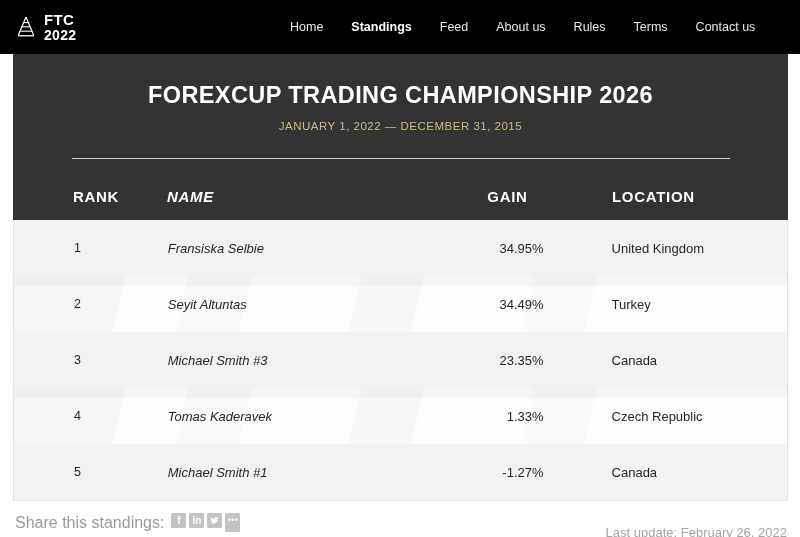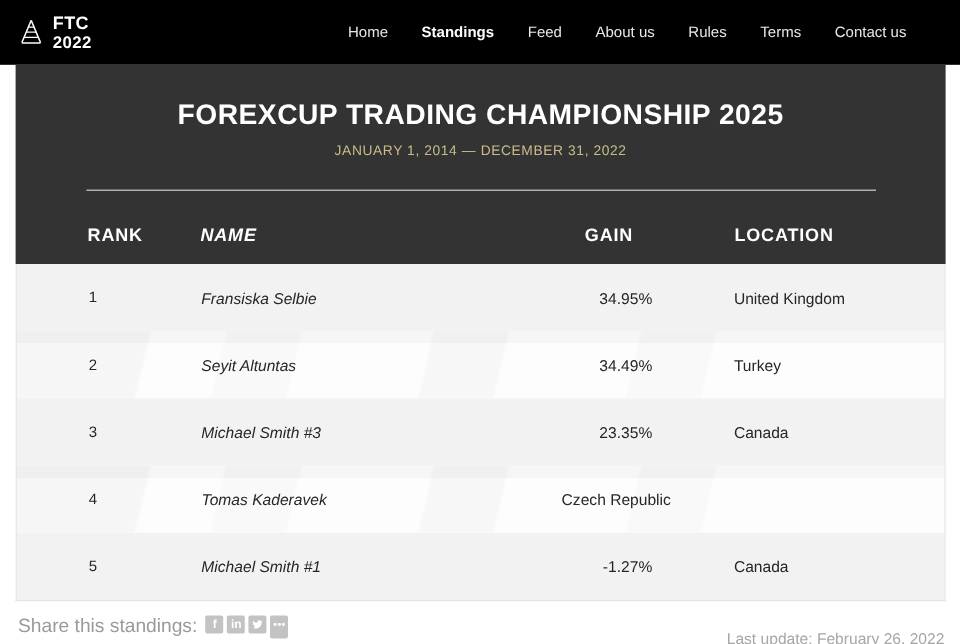--- a/index.html
+++ b/index.html
@@ -258,22 +258,22 @@
       <span class="nav-link active">Standings</span>
       <span class="nav-link">Feed</span>
       <span class="nav-link">About us</span>
       <span class="nav-link">Rules</span>
       <span class="nav-link">Terms</span>
       <span class="nav-link">Contact us</span>
     </div>
   </div>
 
   <div class="hero">
-    <div class="hero-title">FOREXCUP TRADING CHAMPIONSHIP 2025</div>
-    <div class="hero-sub">JANUARY 1, 2014 — DECEMBER 31, 2022</div>
+    <div class="hero-title">FOREXCUP TRADING CHAMPIONSHIP 2026</div>
+    <div class="hero-sub">JANUARY 1, 2022 — DECEMBER 31, 2015</div>
     <div class="hero-rule"></div>
 
     <div class="thead">
       <div class="th c-rank">RANK</div>
       <div class="th c-name">NAME</div>
       <div class="th c-gain">GAIN</div>
       <div class="th c-loc">LOCATION</div>
     </div>
   </div>
 
@@ -296,20 +296,21 @@
     <div class="row odd">
       <div class="cell rank c-rank">3</div>
       <div class="cell c-name">Michael Smith #3</div>
       <div class="cell c-gain">23.35%</div>
       <div class="cell c-loc">Canada</div>
     </div>
 
     <div class="row even">
       <div class="cell rank c-rank">4</div>
       <div class="cell c-name">Tomas Kaderavek</div>
+      <div class="cell c-gain">1.33%</div>
       <div class="cell c-loc">Czech Republic</div>
     </div>
 
     <div class="row odd">
       <div class="cell rank c-rank">5</div>
       <div class="cell c-name">Michael Smith #1</div>
       <div class="cell c-gain">-1.27%</div>
       <div class="cell c-loc">Canada</div>
     </div>
 

